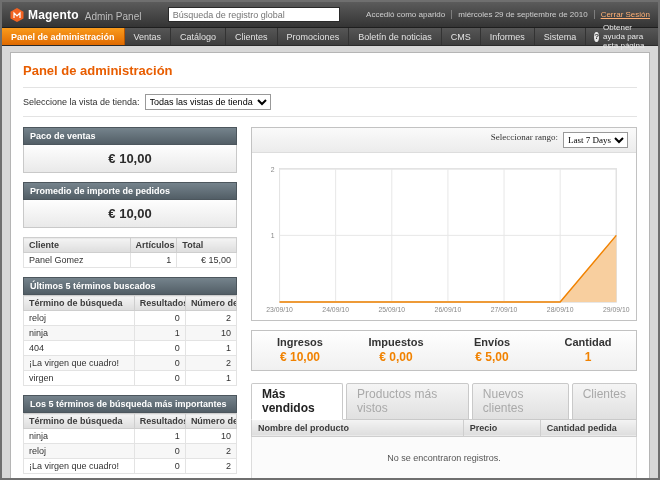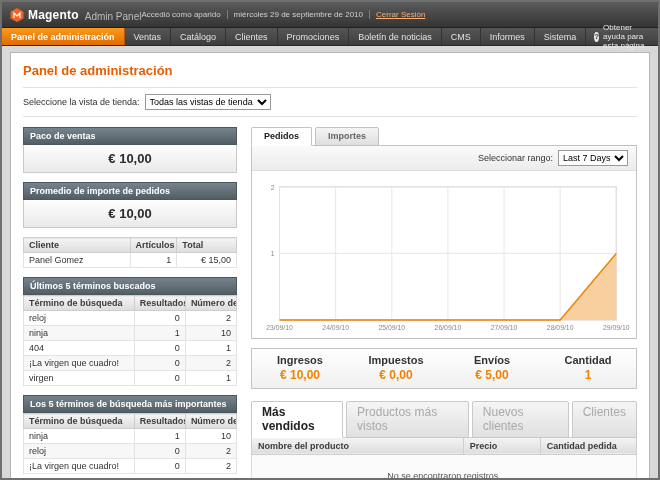--- a/index.html
+++ b/index.html
@@ -43,21 +43,21 @@
   table.dtable{width:100%;border-collapse:collapse;font-size:9px;table-layout:fixed;}
   .dtable th{background:linear-gradient(#f4f4f4,#dddddd);border:1px solid #cecece;padding:2px 5px;text-align:left;color:#3b3b3b;font-weight:bold;white-space:nowrap;overflow:hidden;}
   .dtable td{border:1px solid #e3e3e3;padding:2px 5px;color:#333;background:#fff;white-space:nowrap;overflow:hidden;}
   .dtable td:nth-child(2),.dtable td:nth-child(3){text-align:right;}
   .dtable tbody tr:nth-child(even) td{background:#f7f7f7;}
 
   .tabs{display:flex;gap:3px;position:relative;z-index:2;margin-bottom:-1px;}
   .tab{font-size:9px;font-weight:bold;padding:3px 12px 4px;border:1px solid #c2c2c2;background:linear-gradient(#f5f5f5,#dedede);color:#666;border-radius:2px 2px 0 0;cursor:pointer;}
   .tab.active{background:#fff;border-bottom:1px solid #fff;color:#222;}
   .panel{border:1px solid #c2c2c2;background:#fff;}
-  .range-bar{background:linear-gradient(#fafafa,#ececec);border-bottom:1px solid #dddddd;padding:4px 8px;display:flex;justify-content:flex-end;align-items:center;gap:5px;font-size:9px;color:#333;}
+  .range-bar{background:linear-gradient(#fafafa,#ececec);border-bottom:1px solid #dddddd;padding:4px 8px;display:flex;justify-content:flex-end;align-items:flex-start;gap:5px;font-size:9px;color:#333;font-family:Liberation Serif, serif;}
   .chart-wrap{padding:8px 6px 2px;}
   .chart-wrap svg{display:block;width:100%;height:auto;}
 
   .stats{margin-top:9px;border:1px solid #c2c2c2;background:linear-gradient(#ffffff,#f0f0f0);display:flex;padding:5px 0 6px;}
   .stat{flex:1;text-align:center;}
   .stat-label{font-size:11px;font-weight:bold;color:#333;}
   .stat-value{font-size:12px;font-weight:bold;color:#f18200;margin-top:2px;}
 
   .btabs{display:flex;gap:3px;margin-top:12px;margin-bottom:-1px;position:relative;z-index:2;}
   .btab{font-size:12px;padding:3px 10px 4px;border:1px solid #c9c9c9;background:linear-gradient(#f5f5f5,#e0e0e0);color:#a9a9a9;border-radius:2px 2px 0 0;cursor:pointer;}
@@ -73,20 +73,23 @@
 <div class="frame">
 
   <div class="topbar">
     <div class="logo">
       <svg width="14" height="14" viewBox="0 0 14 14">
         <polygon points="7,0 13.5,3.8 13.5,10.6 7,14 0.5,10.6 0.5,3.8" fill="#f26322"></polygon>
         <path d="M4,10 L4,5 L7,8 L10,5 L10,10" fill="none" stroke="#ffffff" stroke-width="1.2"></path>
       </svg>
       <span class="logo-main">Magento</span>
       <span class="logo-sub">Admin Panel</span>
+    </div>
+    <div class="search-area">
+      <input type="text" placeholder="Búsqueda de registro global" style="">
     </div>
     <div class="user-area">
       <span>Accedió como aparido</span>
       <span class="sep"></span>
       <span>miércoles 29 de septiembre de 2010</span>
       <span class="sep"></span>
       <a class="logout">Cerrar Sesión</a>
     </div>
   </div>
 
@@ -231,24 +234,20 @@
                   <td>2</td>
                 </tr>
               </tbody>
           </table>
         </div>
 
       </div>
 
       <div class="col-right">
 
-        <div class="tabs">
-          <div class="tab active">Pedidos</div>
-          <div class="tab">Importes</div>
-        </div>
 
         <div class="panel">
           <div class="range-bar">
             <span>Seleccionar rango:</span>
             <select>
               <option>Last 7 Days</option>
             </select>
           </div>
           <div class="chart-wrap">
             <svg id="chart-svg" viewBox="0 0 380 160">

